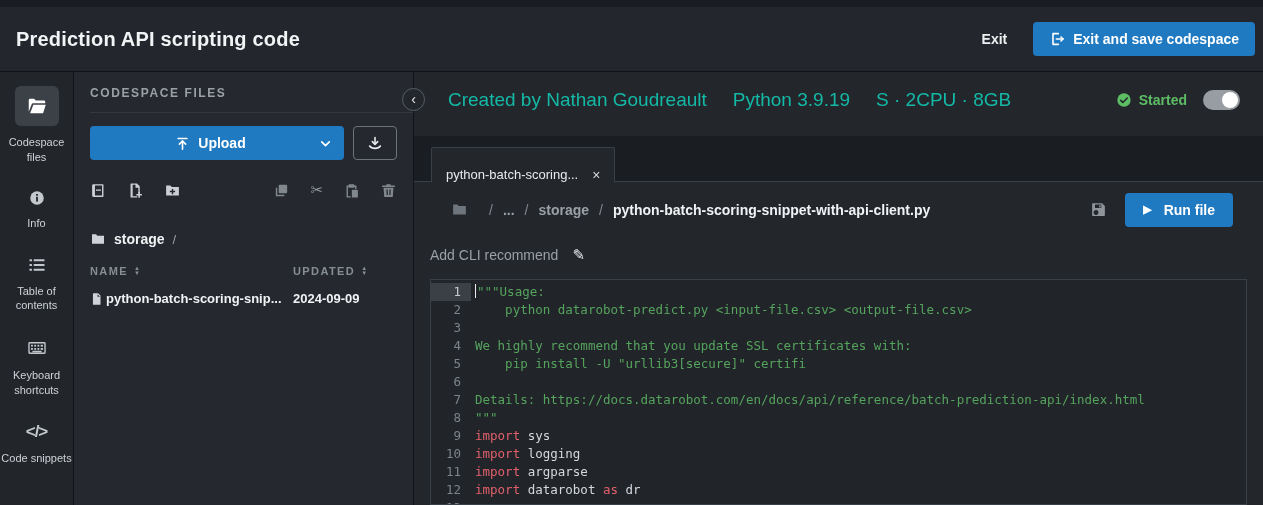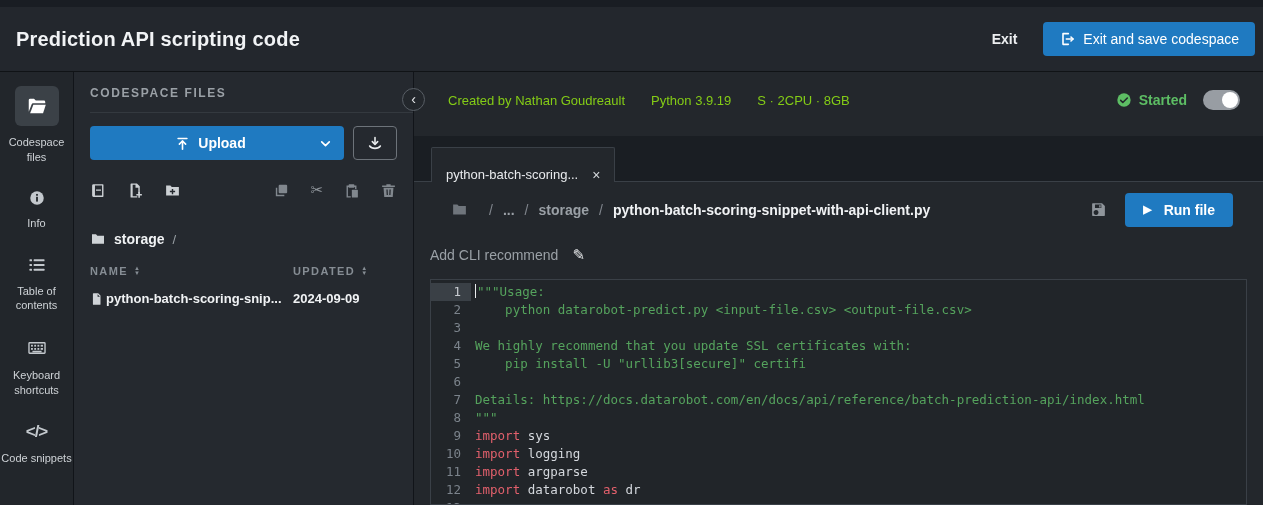--- a/index.html
+++ b/index.html
@@ -10,21 +10,21 @@
   .app { width:1263px; height:505px; display:flex; flex-direction:column; }
 
   
   .topstrip { height:7px; background:#191d23; }
   .header { height:65px; background:#23272d; border-bottom:1px solid #101316;
     display:flex; align-items:center; padding:0 8px 0 16px; }
   .page-title { color:#f1f3f5; font-size:20px; font-weight:bold; letter-spacing:.2px; }
   .header-right { margin-left:auto; display:flex; align-items:center; gap:26px; }
   .exit-btn { color:#eceef0; font-size:14px; font-weight:bold; cursor:pointer; background:none; border:none;
     font-family:inherit; }
-  .exit-save-btn { background:#1f7ac1; color:#fff; font-size:14px; font-weight:normal; border:none;
+  .exit-save-btn { background:#1f7ac1; color:#fff; font-size:14px; font-weight:bold; border:none;
     border-radius:4px; height:34px; padding:0 16px; display:flex; align-items:center; gap:8px;
     cursor:pointer; font-family:inherit; }
 
   
   .body { flex:1; display:flex; min-height:0; }
 
   
   .rail { width:74px; background:#22262b; border-right:1px solid #111419; padding-top:14px;
     display:flex; flex-direction:column; align-items:center; gap:24px; flex-shrink:0; }
   .rail-item { display:flex; flex-direction:column; align-items:center; gap:9px; cursor:pointer;
@@ -66,21 +66,21 @@
     overflow:hidden; display:flex; align-items:center; gap:2px; min-width:0; }
   .file-row .fname span { overflow:hidden; text-overflow:ellipsis; }
   .file-row .fdate { width:104px; color:#f0f2f4; font-size:13px; font-weight:bold; }
 
   
   .main { flex:1; min-width:0; display:flex; flex-direction:column; background:#23272c; position:relative; }
   .collapse-btn { position:absolute; left:-12px; top:16px; width:23px; height:23px; border-radius:50%;
     background:#23272c; border:1px solid #585e65; color:#e8eaec; display:flex; align-items:center;
     justify-content:center; font-size:14px; cursor:pointer; z-index:5; padding-bottom:1px; }
   .toolbar { height:64px; display:flex; align-items:center; padding:0 23px 8px 34px; flex-shrink:0; }
-  .tb-meta { display:flex; align-items:center; gap:26px; color:#84cc16; font-size:13px; }
+  .tb-meta { display:flex; align-items:center; gap:26px; color:#14b8a6; font-size:19px; }
   .tb-right { margin-left:auto; display:flex; align-items:center; gap:10px;text-align:right; }
   .started { display:flex; align-items:center; gap:7px; color:#5dbd64; font-size:14px; font-weight:bold; }
   .toggle { width:37px; height:20px; border-radius:10px; background:#999fa0; background:#989da3;
     position:relative; cursor:pointer; margin-left:6px; }
   .toggle .knob { position:absolute; right:2px; top:2px; width:16px; height:16px; border-radius:50%;
     background:#fff; }
 
   .tabstrip { height:46px; background:#1a1e23; display:flex; align-items:flex-end; padding-left:17px;
     border-bottom:1px solid #3a4047; flex-shrink:0; }
   .tab { height:35px; background:#23272c; border:1px solid #3a4047; border-bottom:none;

